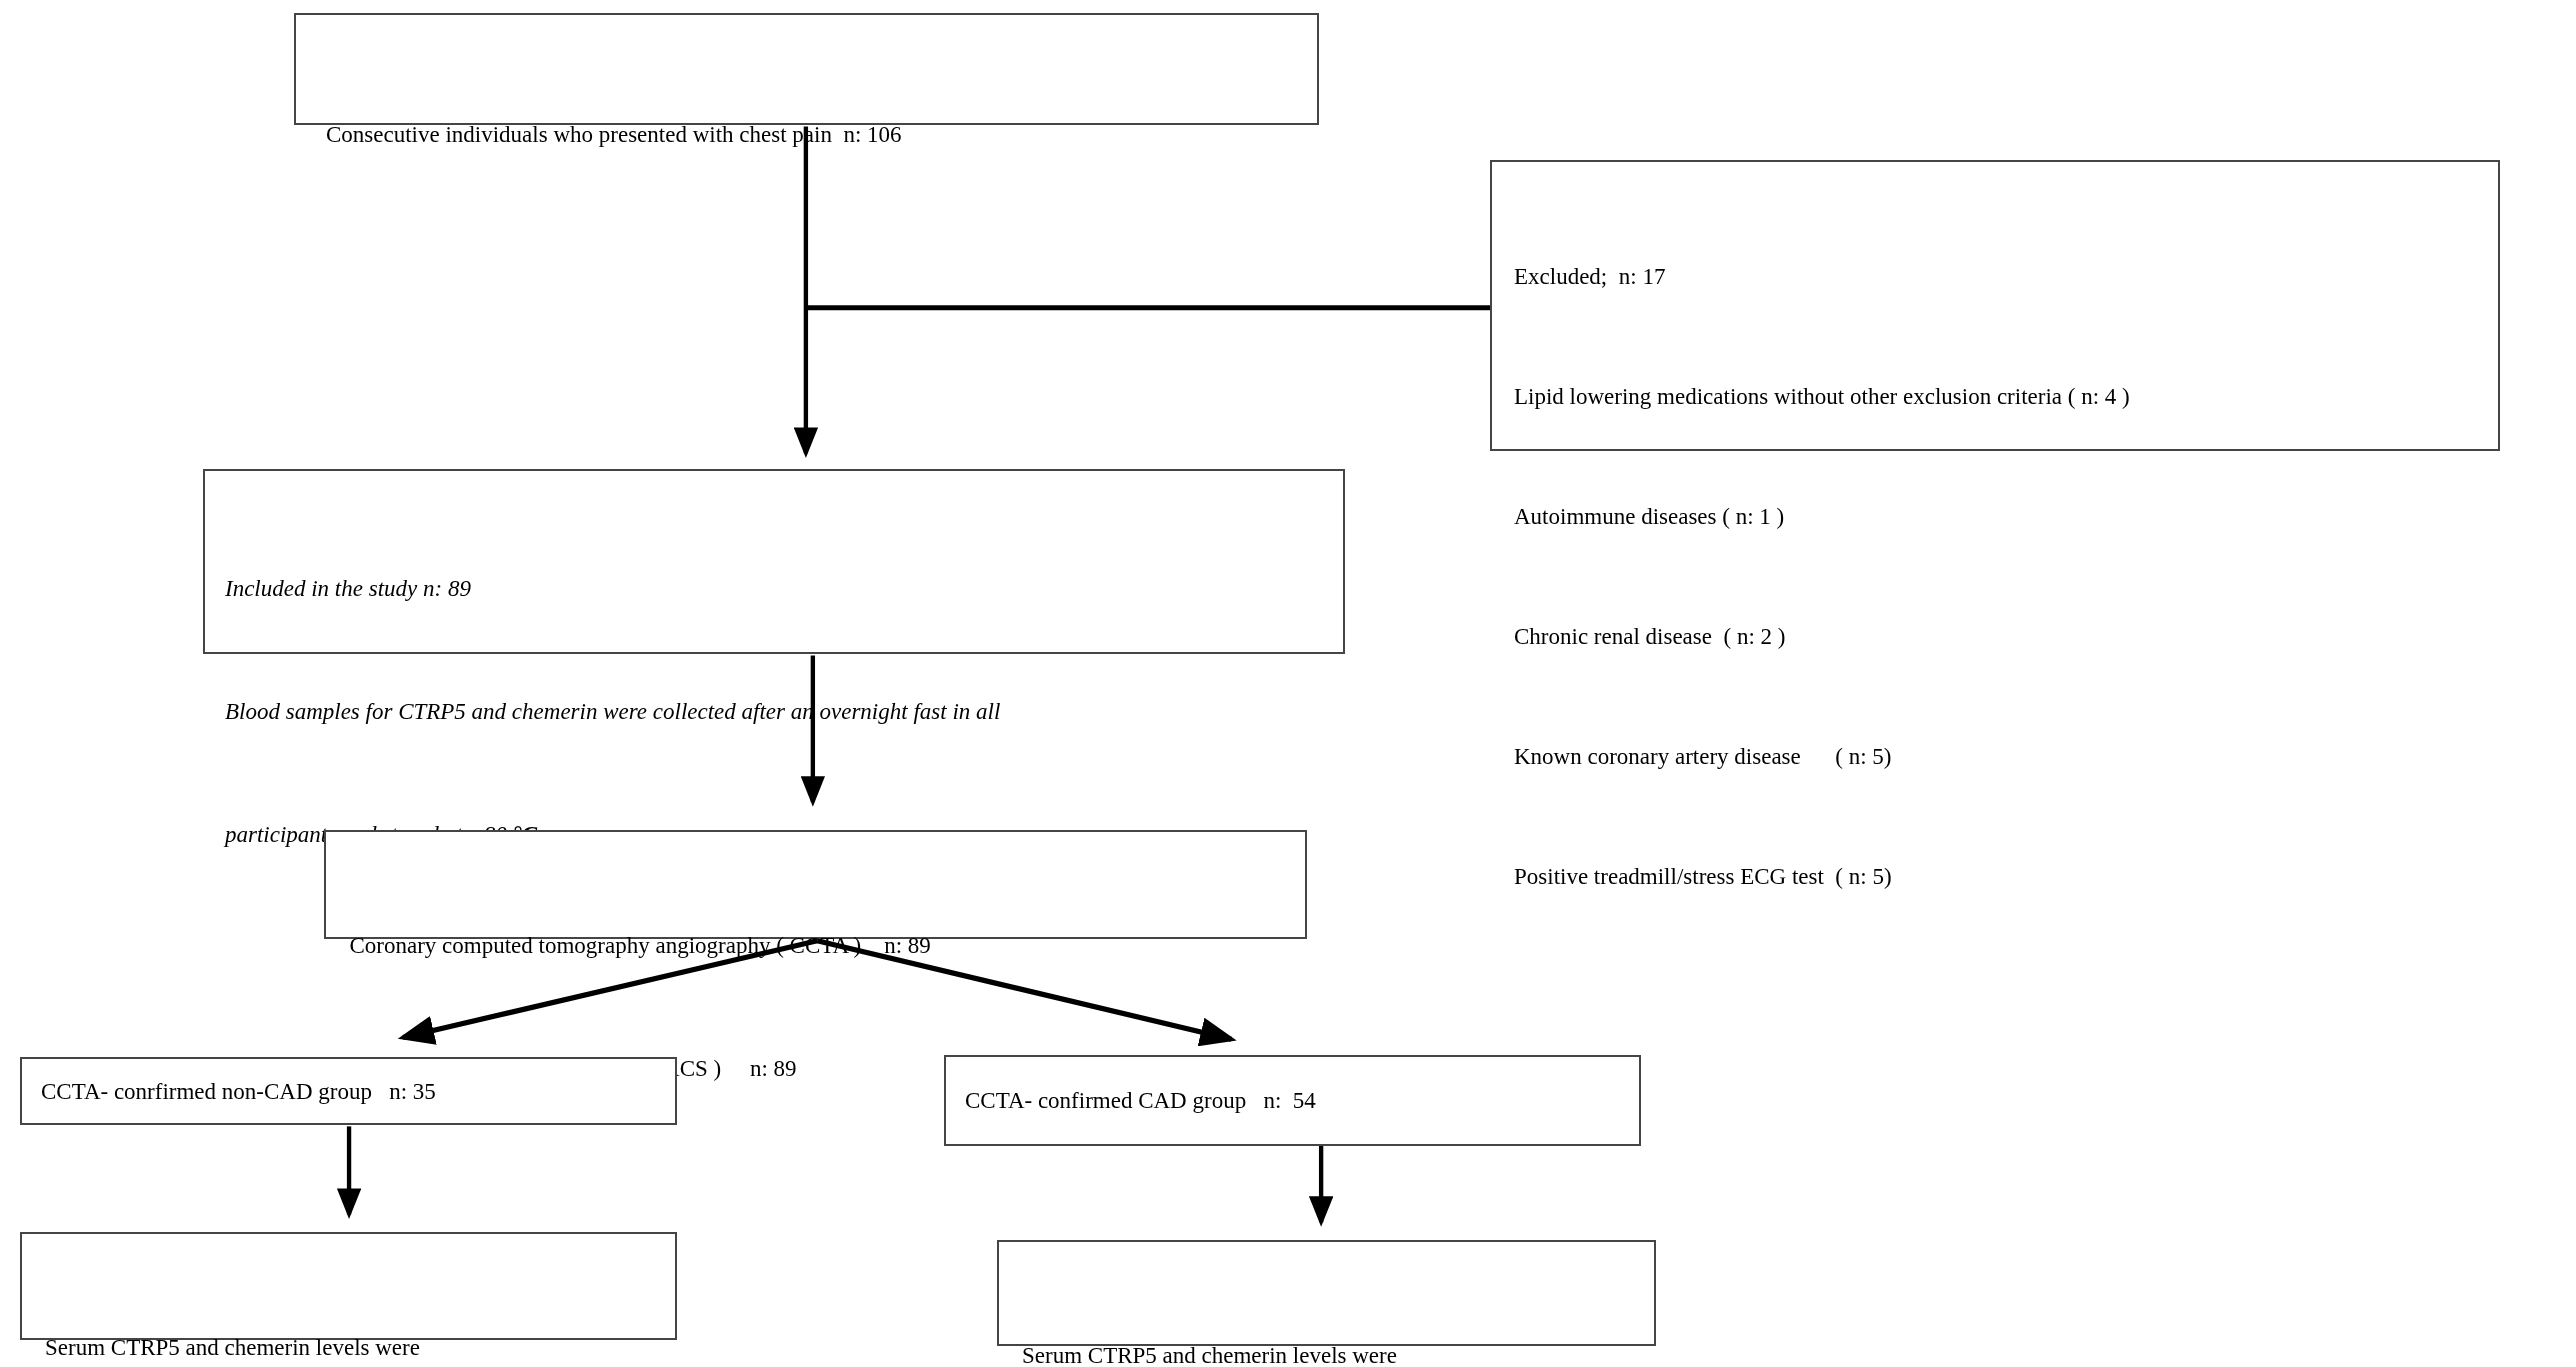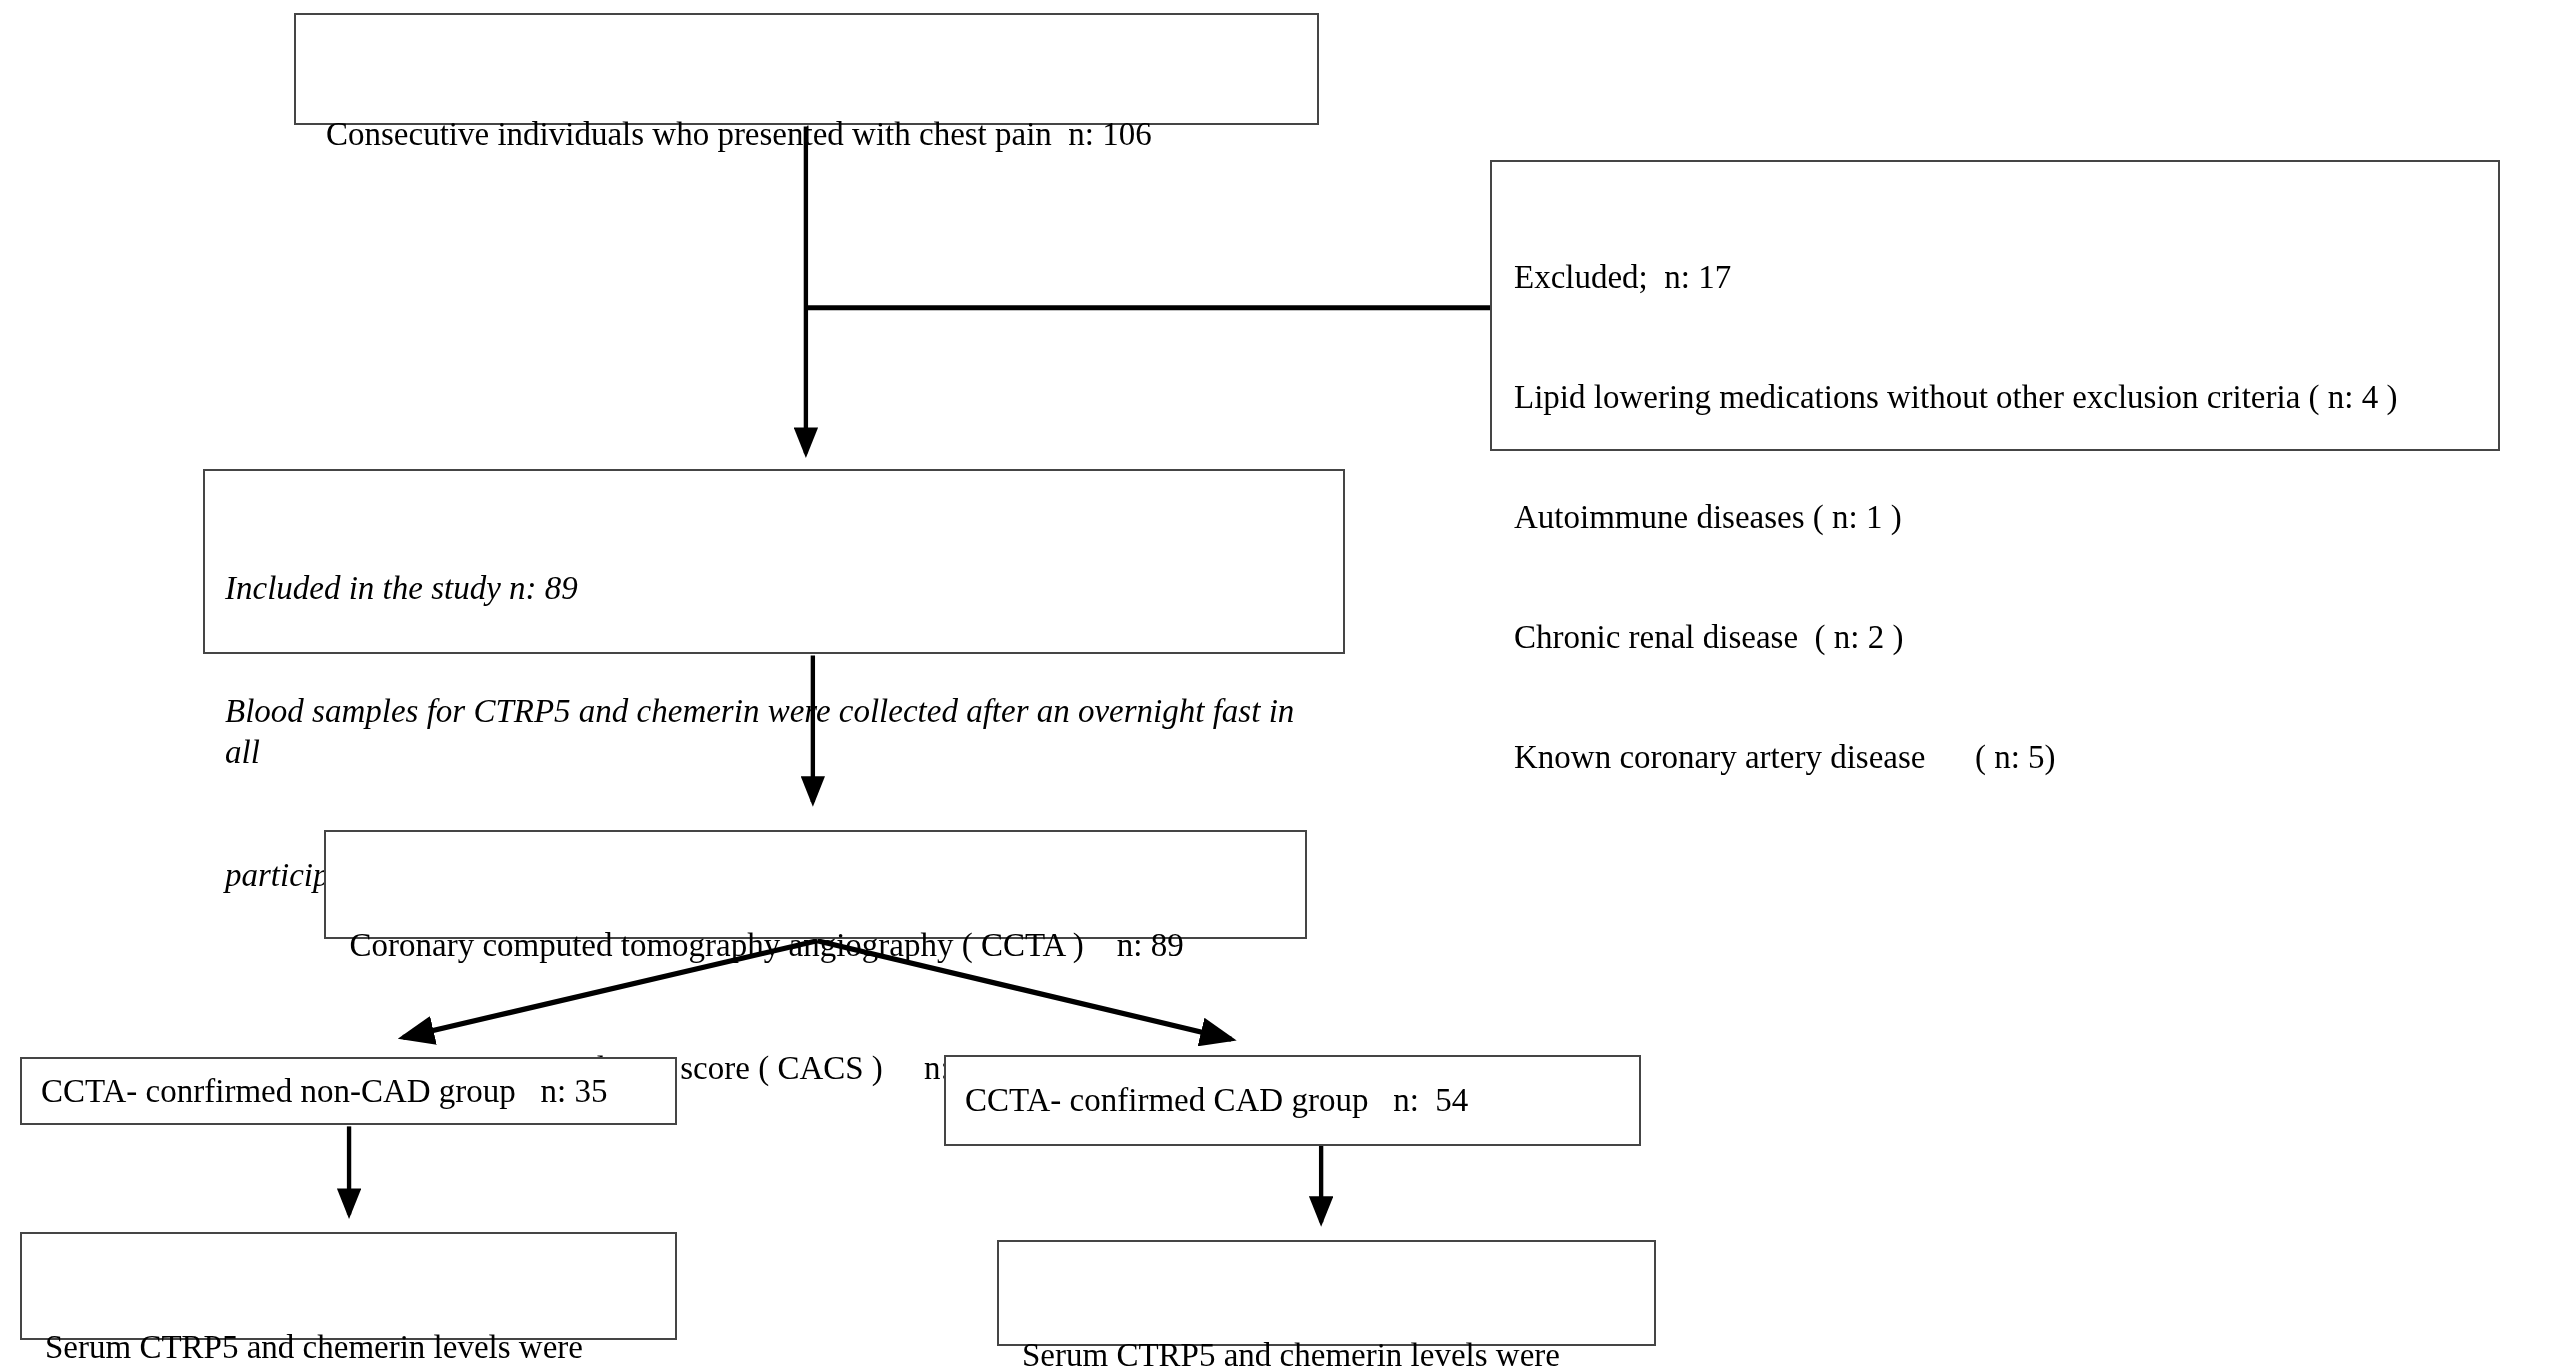--- a/index.html
+++ b/index.html
@@ -14,21 +14,21 @@
     height: 1367px;
     background: #ffffff;
     font-family: "Liberation Serif", "DejaVu Serif", serif;
     color: #000000;
   }
   .box {
     position: absolute;
     box-sizing: border-box;
     border: 2.6px solid #454545;
     background: #ffffff;
-    font-size: 33px;
+    font-size: 23px;
     line-height: 41px;
     white-space: pre-wrap;
   }
   .line { white-space: pre-wrap; }
   .bold { font-weight: bold; }
   .vcenter { display: flex; align-items: center; }
 
   #box-enrollment   { left: 294px;  top: 13px;   width: 1025px; height: 112px; padding: 17.4px 17.4px 0 30px; }
   #box-excluded     { left: 1490px; top: 160px;  width: 1010px; height: 291px; padding: 15px 10.5px 0 22px; line-height: 40px; }
   #box-included     { left: 203px;  top: 469px;  width: 1142px; height: 185px; padding: 15px 17.4px 0 20px; font-style: italic; }
@@ -74,20 +74,21 @@
   <div class="box" id="box-enrollment">
     <div class="line">Consecutive individuals who presented with chest pain  n: 106</div>
   </div>
 
   <div class="box" id="box-excluded">
     <div class="line">Excluded;  n: 17</div>
     <div class="line">Lipid lowering medications without other exclusion criteria ( n: 4 )</div>
     <div class="line">Autoimmune diseases ( n: 1 )</div>
     <div class="line">Chronic renal disease  ( n: 2 )</div>
     <div class="line">Known coronary artery disease      ( n: 5)</div>
+    <div class="line">Positive treadmill/stress ECG test  ( n: 5)</div>
   </div>
 
   <div class="box" id="box-included">
     <div class="line">Included in the study n: 89</div>
     <div class="line">Blood samples for CTRP5 and chemerin were collected after an overnight fast in all</div>
     <div class="line"><span>participants and stored at −80 </span><span class="bold">°C</span></div>
   </div>
 
   <div class="box" id="box-imaging">
     <div class="line">Coronary computed tomography angiography ( CCTA )    n: 89</div>

